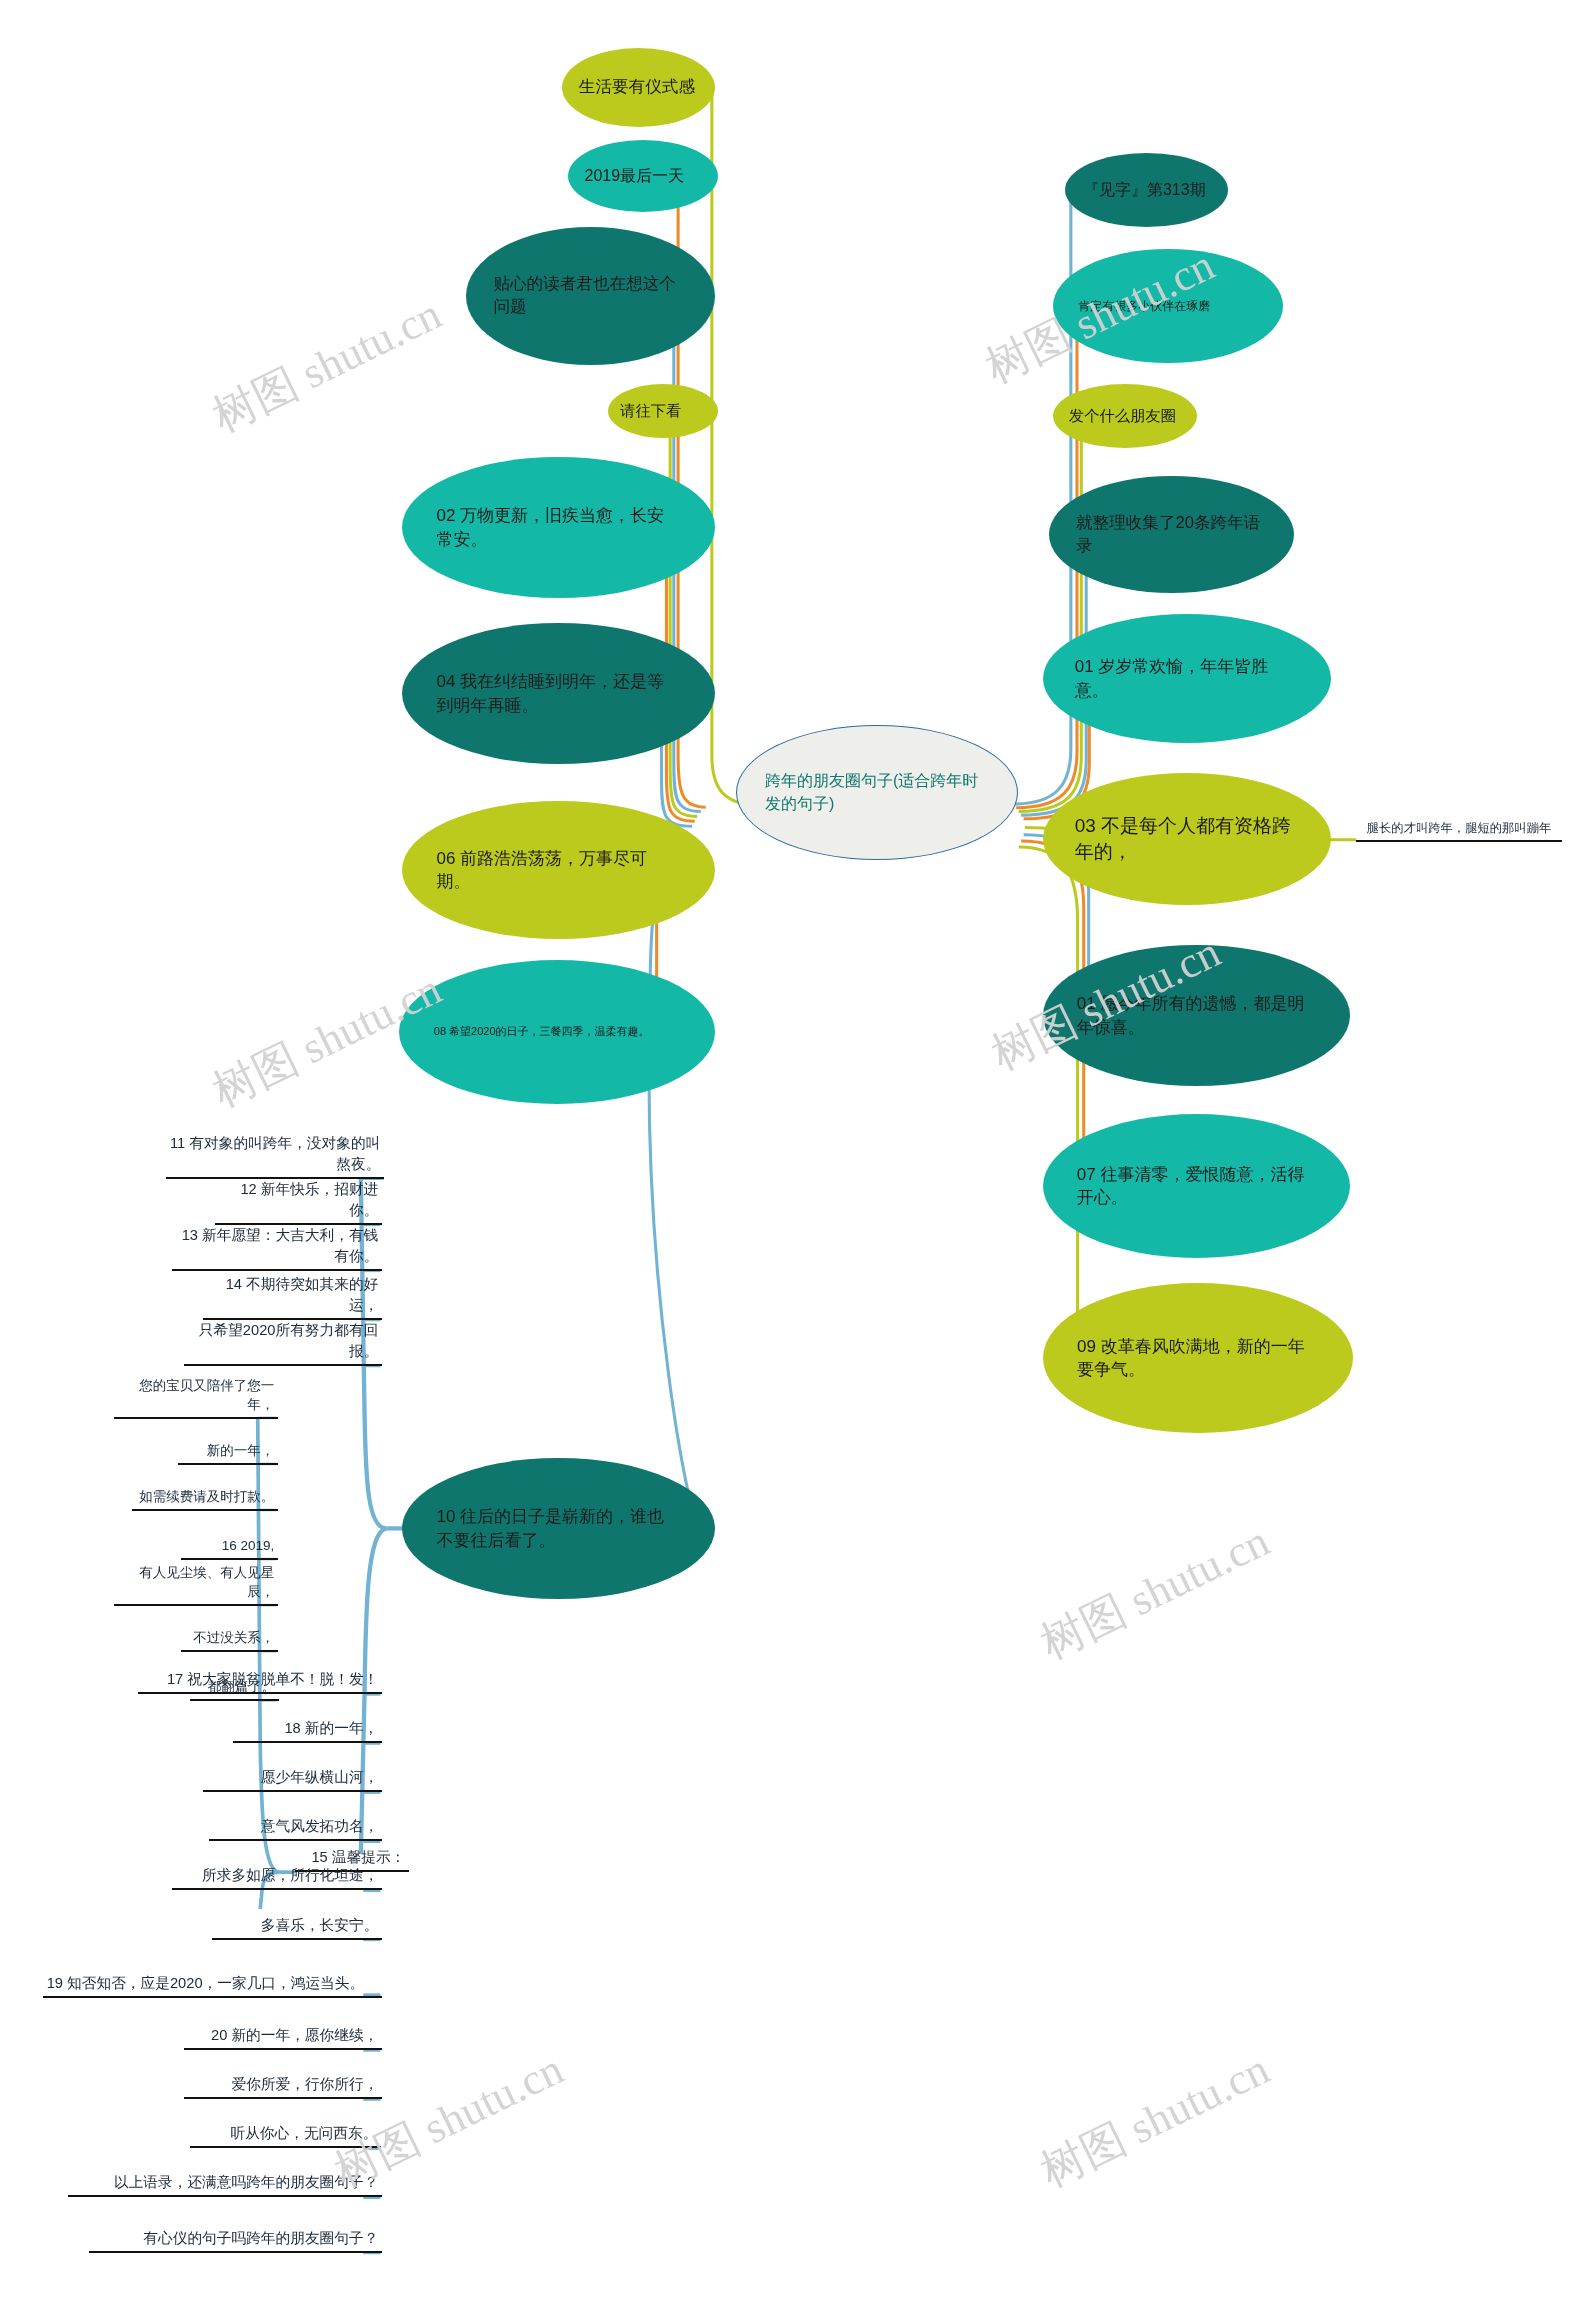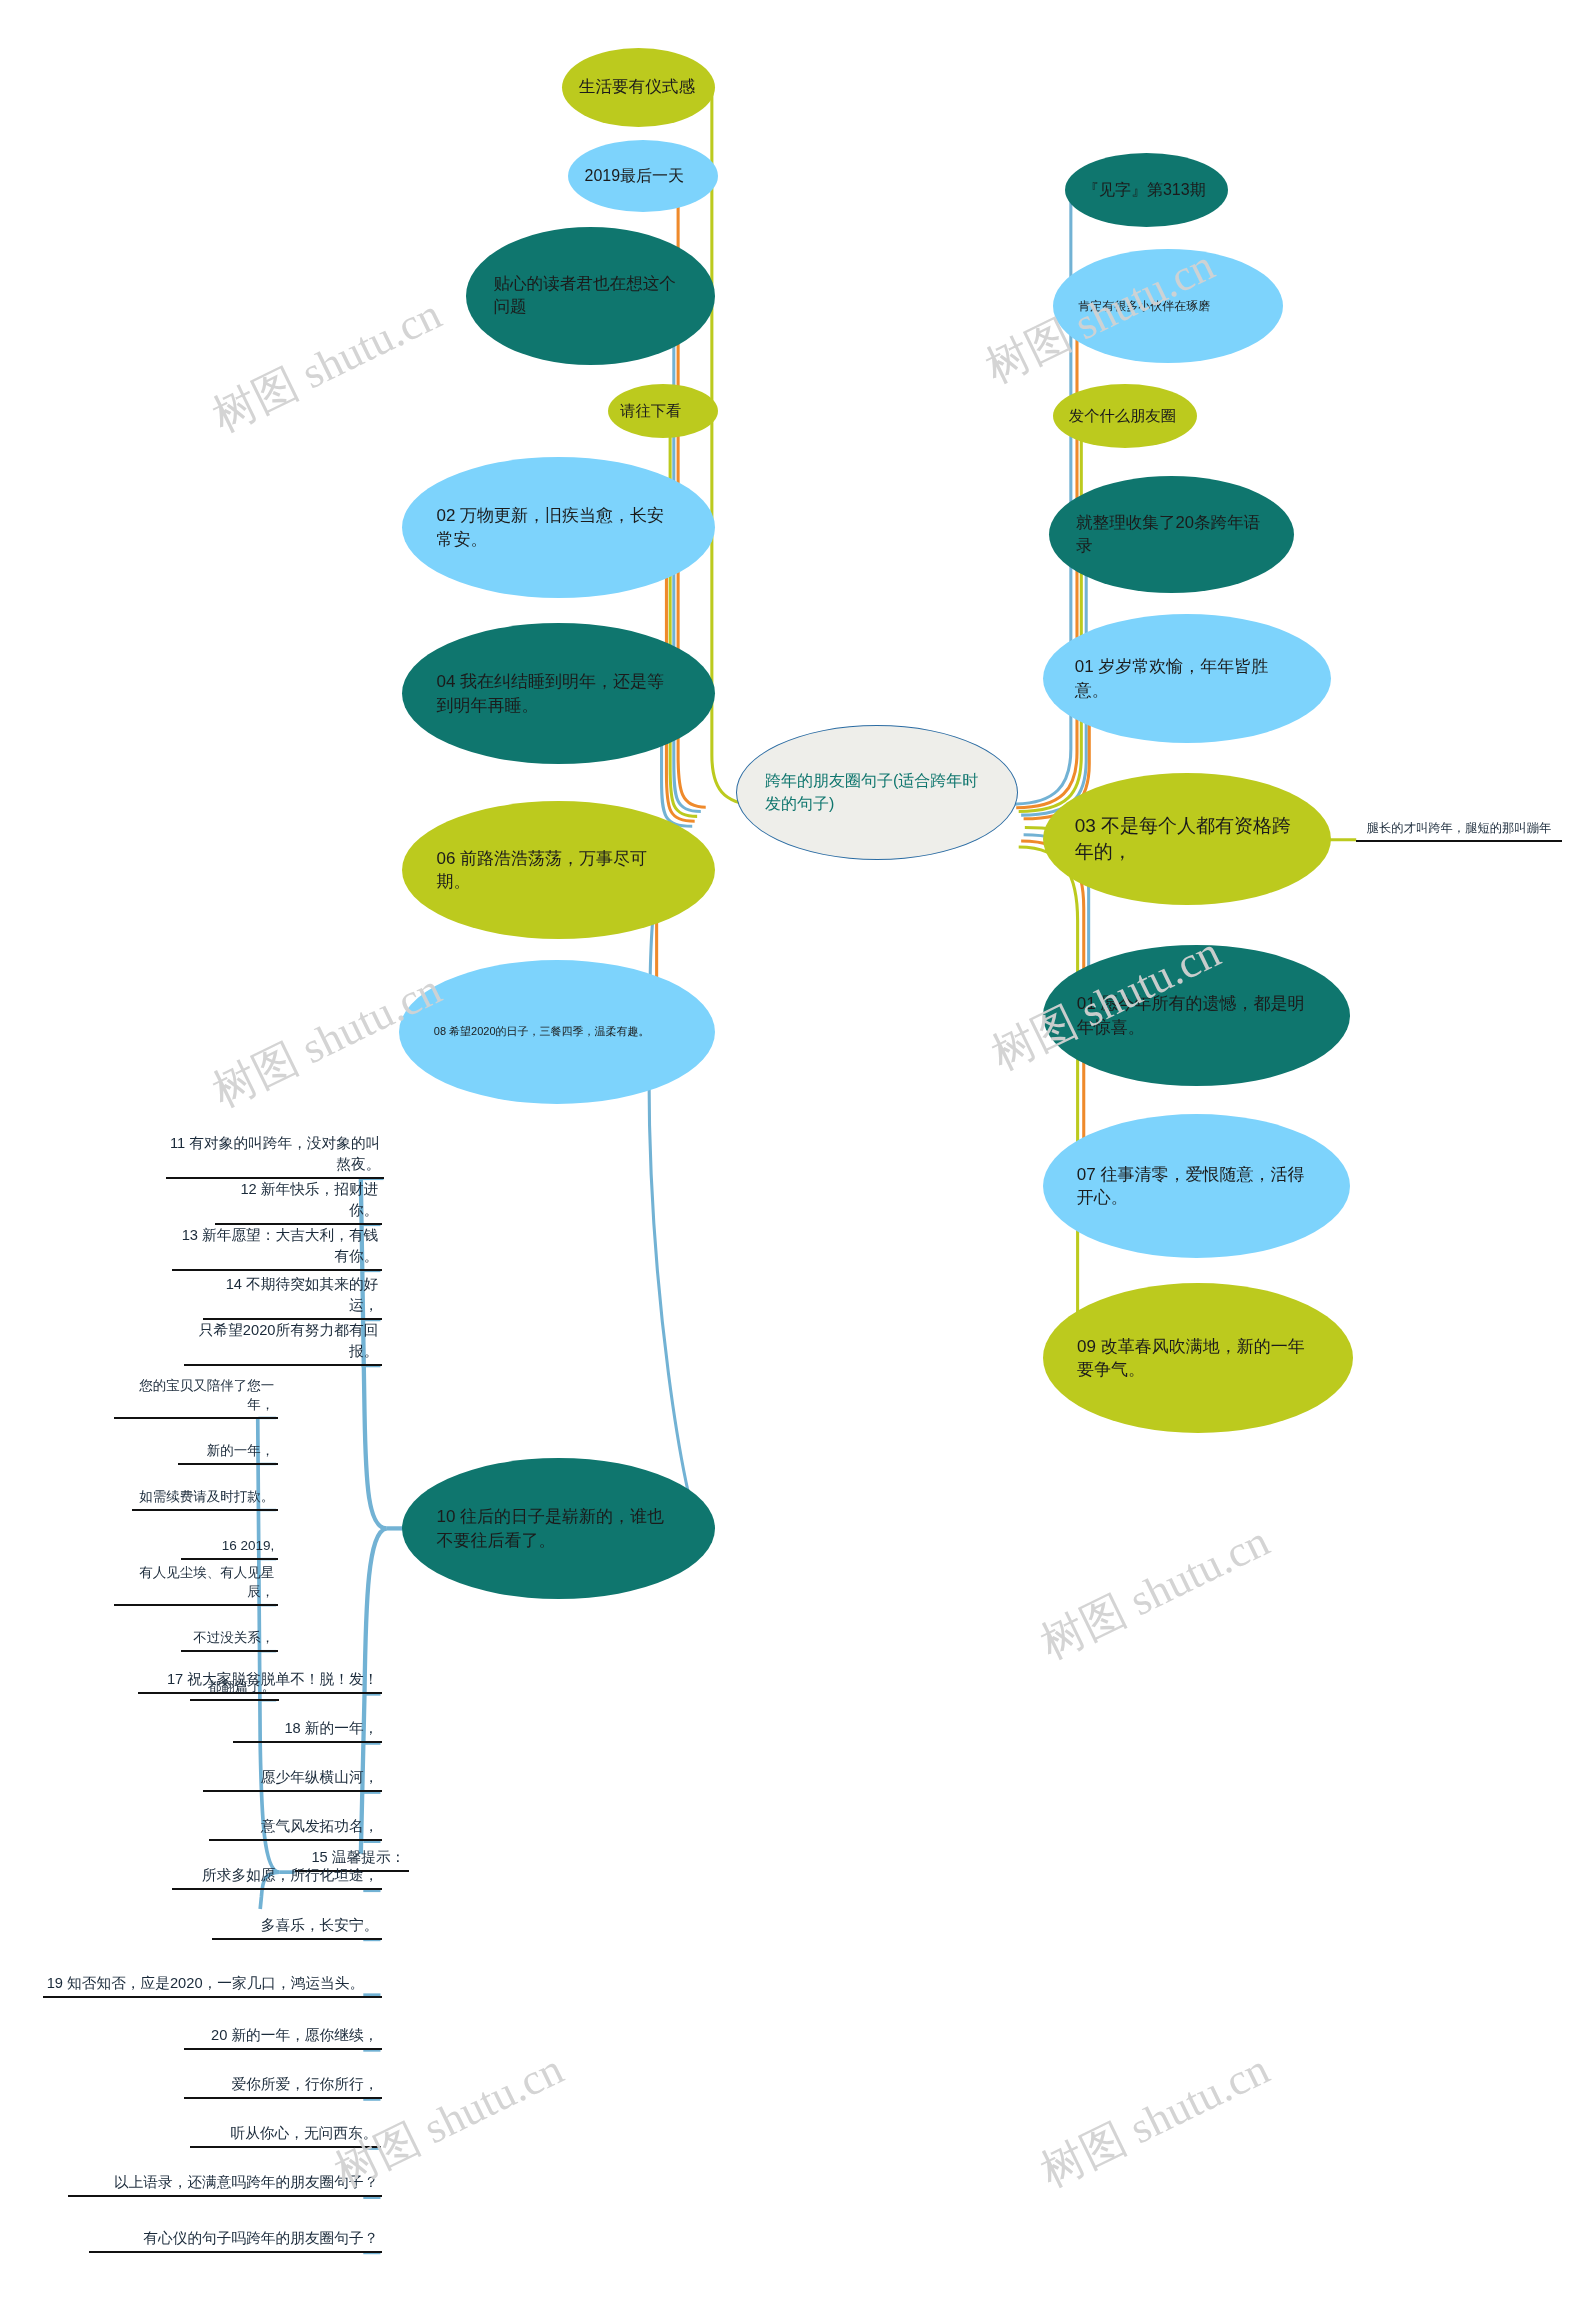--- a/index.html
+++ b/index.html
@@ -16,21 +16,21 @@
   #wires{position:absolute;left:0;top:0;width:1571px;height:2319px;z-index:1;}
 
   
   .node{position:absolute;z-index:3;display:flex;align-items:center;justify-content:center;
         box-sizing:border-box;}
   .ellipse{border-radius:50%;}
   .ellipse .txt{width:78%;text-align:left;color:#1b1b1b;line-height:1.38;}
   .ellipse.ctr .txt{text-align:left;}
 
   .c-green{background:#bcca1e;}
-  .c-orange{background:#7dd3fc;}
+  .c-orange{background:#14b8a6;}
   .c-blue{background:#0f766e;}
 
   .root{background:#eeeeea;border:1.2px solid #2b6ca3;border-radius:50%;}
   .root .txt{text-align:center;color:#0f766e;font-size:16px;line-height:1.42;width:80%;}
 
   
   .leaf{position:absolute;z-index:3;border-bottom:2.5px solid #111;
         display:flex;align-items:flex-end;justify-content:flex-end;
         box-sizing:border-box;padding:0 3.7px 2.5px 3.7px;}
   .leaf .txt{color:#1a2a3a;font-size:14.7px;line-height:1.4;text-align:right;width:100%;}

